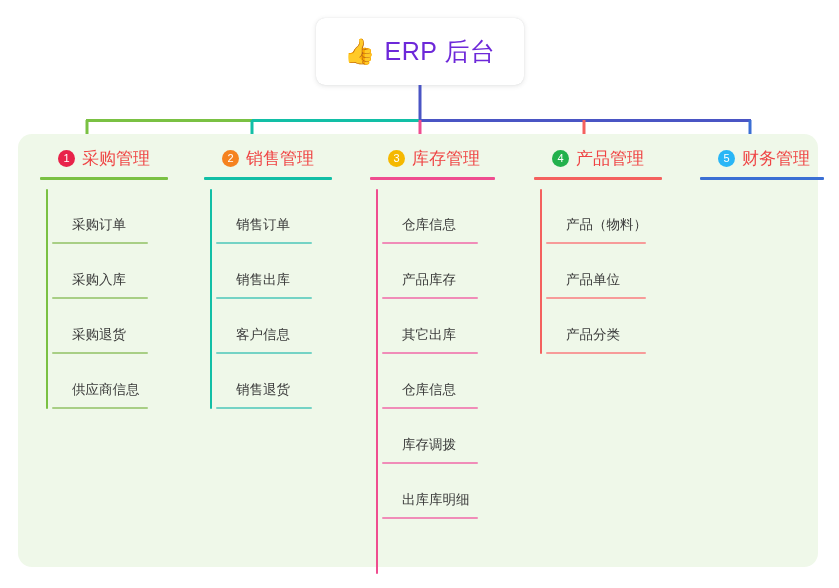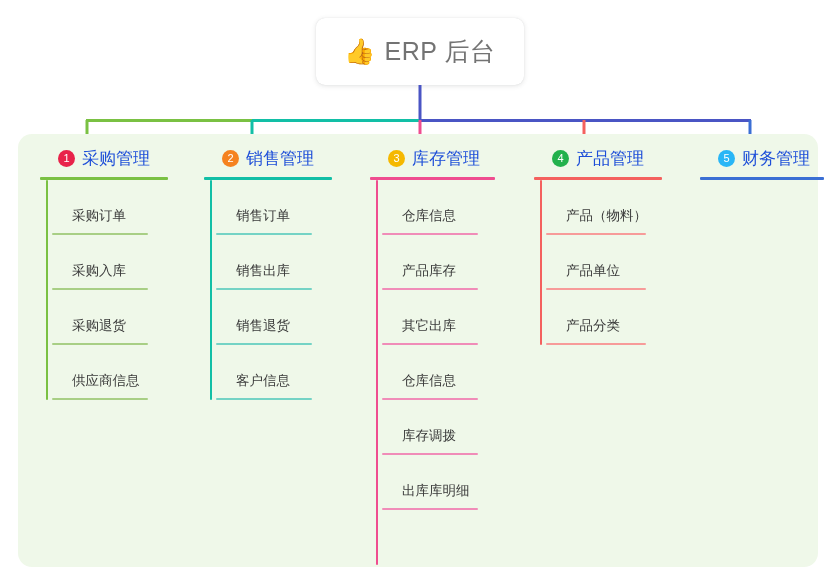--- a/index.html
+++ b/index.html
@@ -37,21 +37,21 @@
     gap: 9px;
     box-sizing: border-box;
   }
   .root-emoji {
     font-size: 25px;
     line-height: 1;
     display: inline-block;
   }
   .root-title {
     font-size: 25px;
-    color: #737373;
+    color: #6d28d9;
     letter-spacing: 0.5px;
     white-space: nowrap;
   }
 
   
   #connectors {
     position: absolute;
     left: 0;
     top: 0;
     width: 839px;
@@ -96,31 +96,31 @@
     border-radius: 50%;
     color: #ffffff;
     font-size: 11px;
     line-height: 17px;
     text-align: center;
     flex: 0 0 auto;
     font-family: "Liberation Sans", sans-serif;
   }
   .col-title {
     font-size: 17px;
-    color: #1d4ed8;
+    color: #ef4444;
     white-space: nowrap;
   }
   .col-rule {
     height: 3px;
     margin-top: 7px;
     border-radius: 1px;
   }
   .col-body {
     position: relative;
-    margin-top: 0px;
+    margin-top: 9px;
     padding-left: 6px;
   }
   .spine {
     position: absolute;
     left: 6px;
     top: 0;
     width: 2px;
     border-radius: 1px;
   }
   .leaf {
@@ -208,25 +208,25 @@
           <div class="spine" style="background: rgb(18, 191, 166); height: 220px;"></div>
           <div class="leaf">
             <span class="leaf-label">销售订单</span>
             <div class="leaf-rule" style="background: rgb(116, 211, 197); width: 96px;"></div>
           </div>
           <div class="leaf">
             <span class="leaf-label">销售出库</span>
             <div class="leaf-rule" style="background: rgb(116, 211, 197); width: 96px;"></div>
           </div>
           <div class="leaf">
+            <span class="leaf-label">客户信息</span>
+            <div class="leaf-rule" style="background: rgb(116, 211, 197); width: 96px;"></div>
+          </div>
+          <div class="leaf">
             <span class="leaf-label">销售退货</span>
-            <div class="leaf-rule" style="background: rgb(116, 211, 197); width: 96px;"></div>
-          </div>
-          <div class="leaf">
-            <span class="leaf-label">客户信息</span>
             <div class="leaf-rule" style="background: rgb(116, 211, 197); width: 96px;"></div>
           </div>
         </div>
       </div>
       <div class="column" style="left: 352px;">
         <div class="col-header">
           <span class="badge" style="background: rgb(245, 184, 0);">3</span>
           <span class="col-title">库存管理</span>
         </div>
         <div class="col-rule" style="background: rgb(239, 77, 143); width: 125px;"></div>

